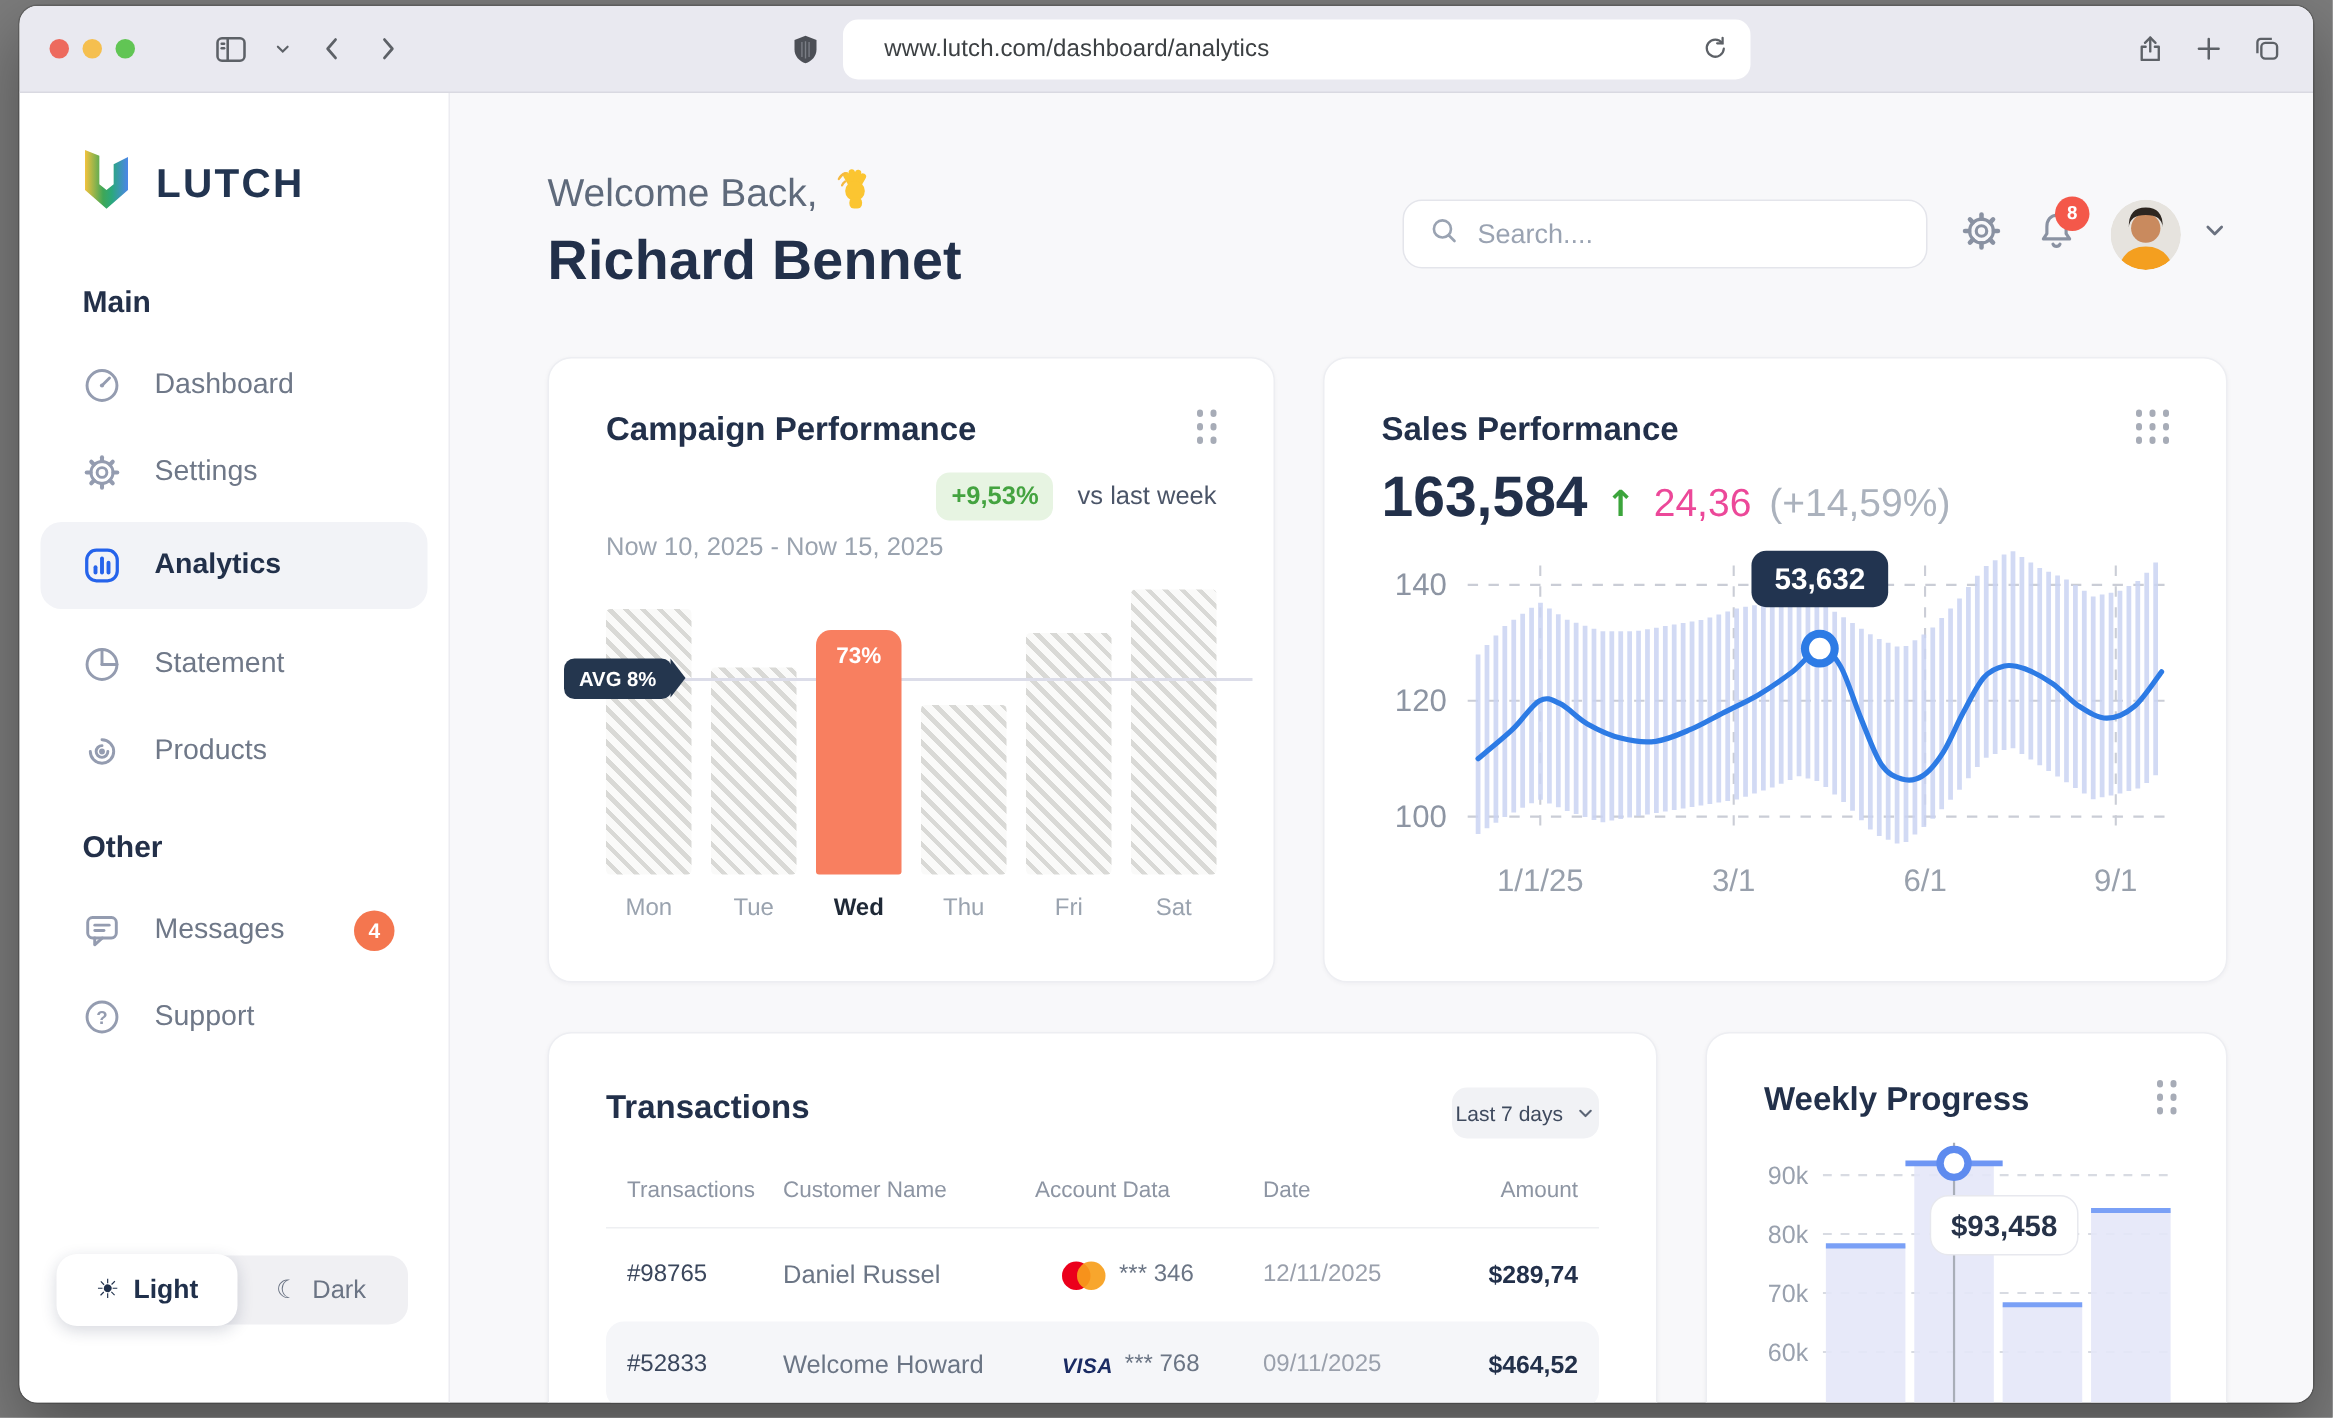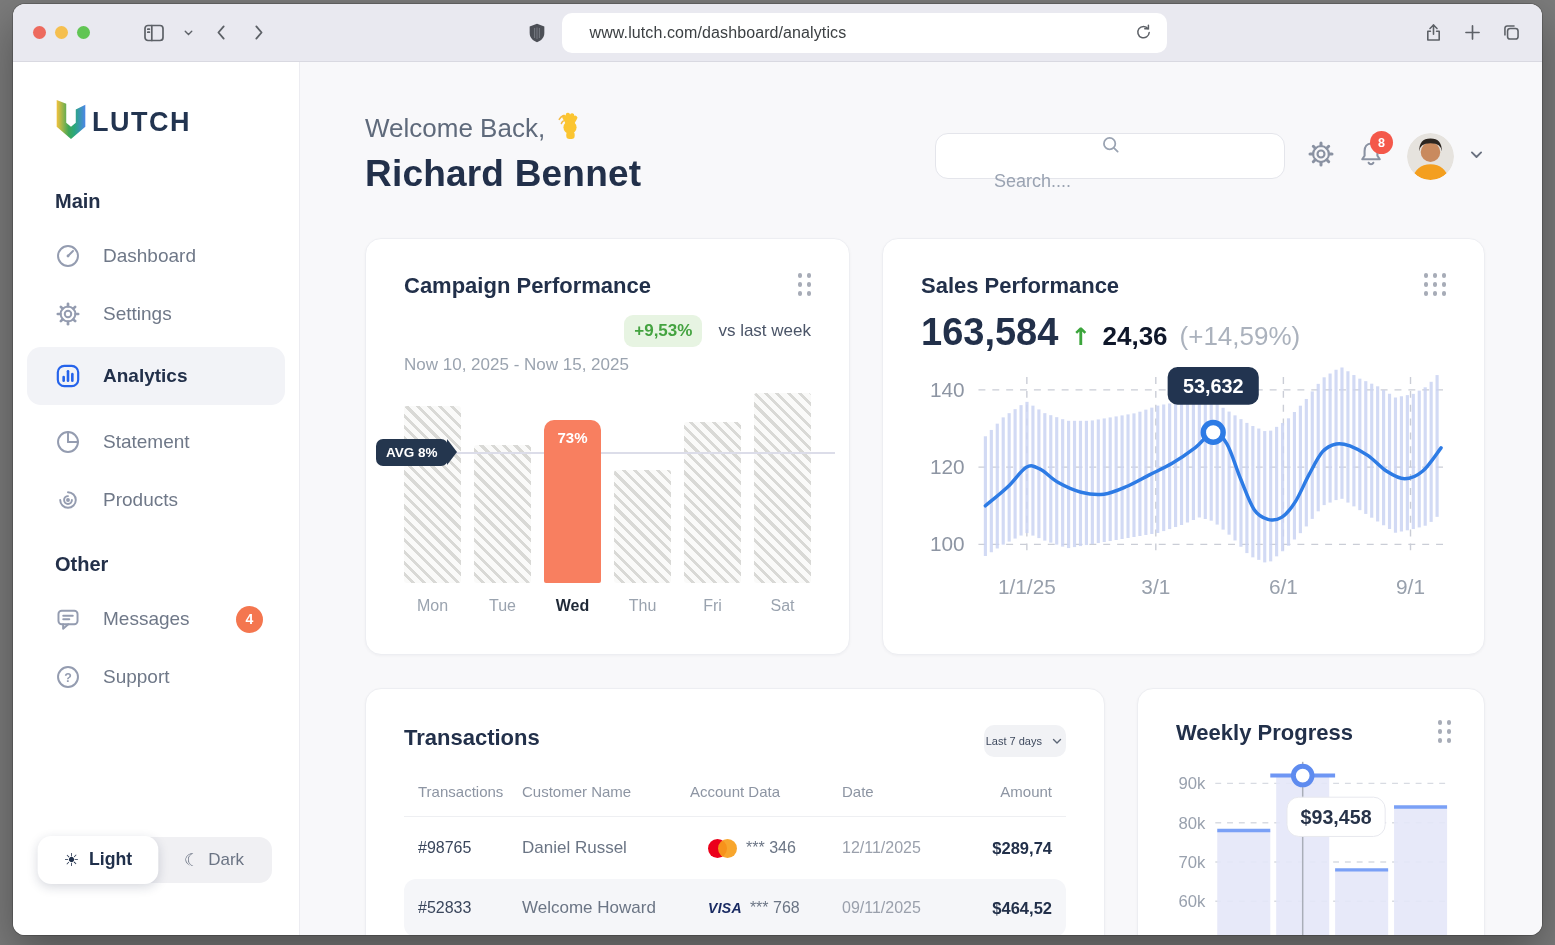--- a/index.html
+++ b/index.html
@@ -20,21 +20,21 @@
   .url-zone { flex:1; display:flex; align-items:center; justify-content:center; gap:14px; }
   .url-bar { width:605px; height:40px; background:#fff; border-radius:10px; display:flex;
     align-items:center; padding:0 14px 0 28px; }
   .url-text { flex:1; font-size:16px; color:#3C4043; letter-spacing:.1px; }
   .chrome-right { display:flex; align-items:center; gap:18px; color:#5D6167; }
 
   
   .app { display:flex; height:calc(100% - 58px); }
   .sidebar { width:287px; background:#fff; border-right:1px solid #ECECF1; position:relative;
     padding-top:36px; flex:none; }
-  .logo-row { display:flex; align-items:center; margin-left:37px; }
+  .logo-row { display:flex; align-items:center; gap:12px; margin-left:37px; }
   .logo-word { font-size:27px; font-weight:800; letter-spacing:1.5px; color:#223450; }
   .nav-section-label { margin:44px 0 14px 42px; font-size:20px; font-weight:700; color:#233049; }
   .nav-section-label.other { margin-top:24px; }
   .nav-item { display:flex; align-items:center; gap:22px; height:58px; margin:0 14px;
     padding-left:28px; border-radius:14px; cursor:pointer; color:#949CB0; }
   .nav-item .nav-label { font-size:19px; color:#6F7888; }
   .nav-item.active { background:#F2F3F7; color:#2563EB; margin:4px 14px 8px; }
   .nav-item.active .nav-label { color:#22304A; font-weight:600; }
   .nav-icon { width:26px; height:26px; flex:none; }
   .nav-icon svg { width:26px; height:26px; }
@@ -49,21 +49,21 @@
     color:#20304B; font-weight:700; transform:scale(1.04); }
   .theme-glyph { font-family:"DejaVu Sans", sans-serif; font-size:17px; }
 
   
   .main { flex:1; background:#F8F8FA; padding:48px 57px 0 65px; overflow:hidden; }
   .page-head { display:flex; justify-content:space-between; margin-bottom:43px; }
   .welcome-line { display:flex; align-items:center; gap:10px; font-size:26px; color:#5F6A7B; }
   .user-name { font-size:37px; font-weight:700; color:#22304A; margin-top:6px; letter-spacing:.2px; }
   .head-right { display:flex; align-items:center; gap:22px; margin-top:22px; height:48px; }
   .search-box { width:350px; height:46px; background:#fff; border:1px solid #E4E5EB;
-    border-radius:13px; display:flex; align-items:center; padding:0 16px; gap:12px;flex-direction:column; }
+    border-radius:13px; display:flex; align-items:center; padding:0 16px; gap:12px; }
   .search-box input { border:none; outline:none; flex:1; font-size:18px; color:#3d4657;
     font-family:"Liberation Sans", sans-serif; background:transparent; }
   .search-box input::placeholder { color:#9AA3B2; }
   .head-ic { color:#8A92A2; cursor:pointer; position:relative; }
   .bell-badge { position:absolute; top:-9px; right:-8px; min-width:23px; height:23px;
     border-radius:50%; background:#F4584A; color:#fff; font-size:12.5px; font-weight:700;
     display:flex; align-items:center; justify-content:center; }
   .avatar-wrap { display:flex; align-items:center; gap:14px; cursor:pointer; }
   .avatar { width:47px; height:47px; border-radius:50%; overflow:hidden; flex:none; }
 
@@ -101,29 +101,29 @@
     border-bottom:13.5px solid transparent; border-left:10px solid #24364E; }
   .cmp-labels { display:flex; justify-content:space-between; margin-top:14px; }
   .cmp-labels span { width:57px; text-align:center; font-size:16px; color:#9AA3AF; }
   .cmp-labels span.active { color:#1F2937; font-weight:700; }
 
   
   .card.sales { flex:1; height:417px; padding:34px 38px 0; }
   .sales-value-row { display:flex; align-items:baseline; gap:12px; margin-top:12px; }
   .sales-value { font-size:38px; font-weight:700; color:#22304A; }
   .sales-arrow { color:#3CA53C; font-size:24px; font-weight:700; font-family:"DejaVu Sans",sans-serif; }
-  .sales-delta { color:#0f172a; font-size:26px; font-weight:700; }
+  .sales-delta { color:#ec4899; font-size:26px; font-weight:400; }
   .sales-pct { color:#ABB2BD; font-size:26px; }
   #sales-svg { width:100%; height:240px; margin-top:10px; display:block; }
   svg text { font-family:"Liberation Sans", sans-serif; }
 
   
   .card.transactions { width:740px; height:300px; padding:36px 38px 0; flex:none; }
   .filter-btn { background:#F1F2F5; border-radius:10px; padding:9px 2px; display:flex;
-    align-items:center; gap:8px; font-size:11px; color:#3F4A5E; cursor:pointer; }
+    align-items:center; gap:8px; font-size:14px; color:#3F4A5E; cursor:pointer; }
   .tx-grid { margin-top:26px; }
   .tx-header { display:grid; grid-template-columns:104px 168px 152px 132px 1fr;
     font-size:15px; color:#8D95A3; padding:0 14px 16px; border-bottom:1px solid #EEEFF2; }
   .tx-header span:last-child { text-align:right; }
   .tx-row { display:grid; grid-template-columns:104px 168px 152px 132px 1fr; align-items:center;
     height:58px; padding:0 14px; border-radius:12px; margin-top:2px; }
   .tx-row.hl { background:#F5F6F9; }
   .tx-id { font-size:16px; color:#3A465C; }
   .tx-name { font-size:17px; color:#6B7585; }
   .tx-account { display:flex; align-items:center; gap:8px; font-size:16px; color:#6B7585;padding-left:18px; }

